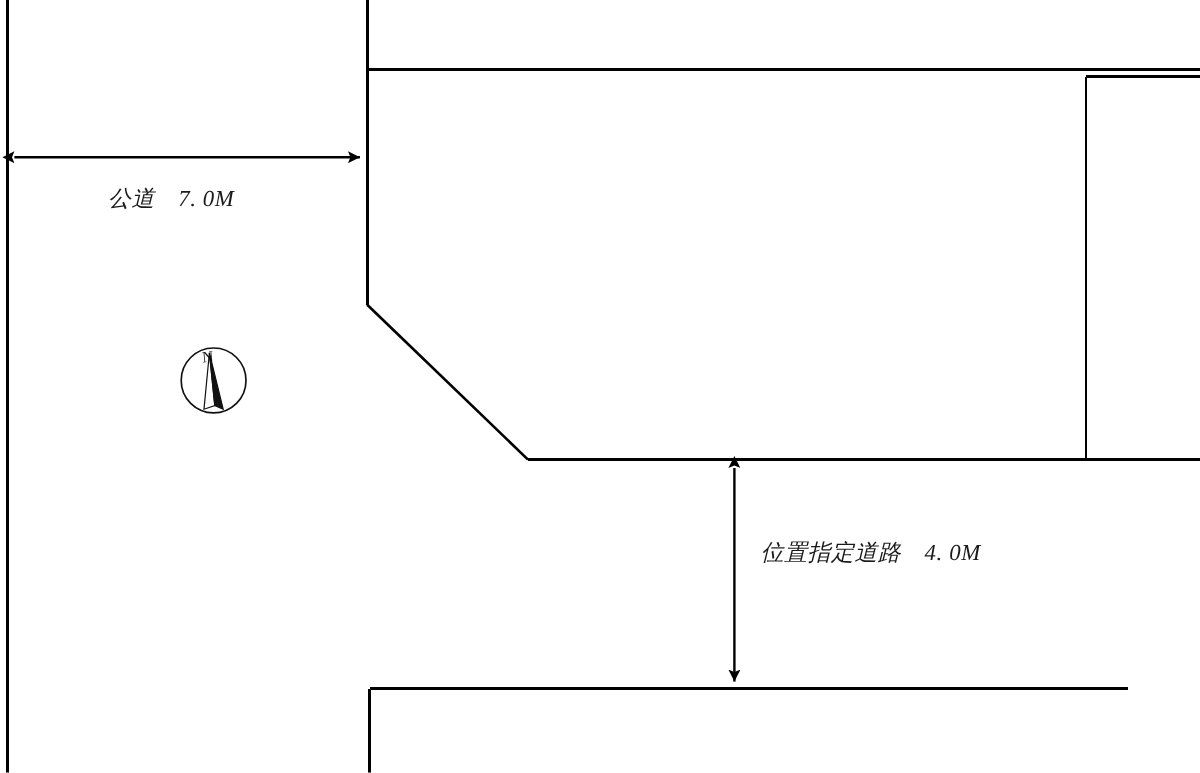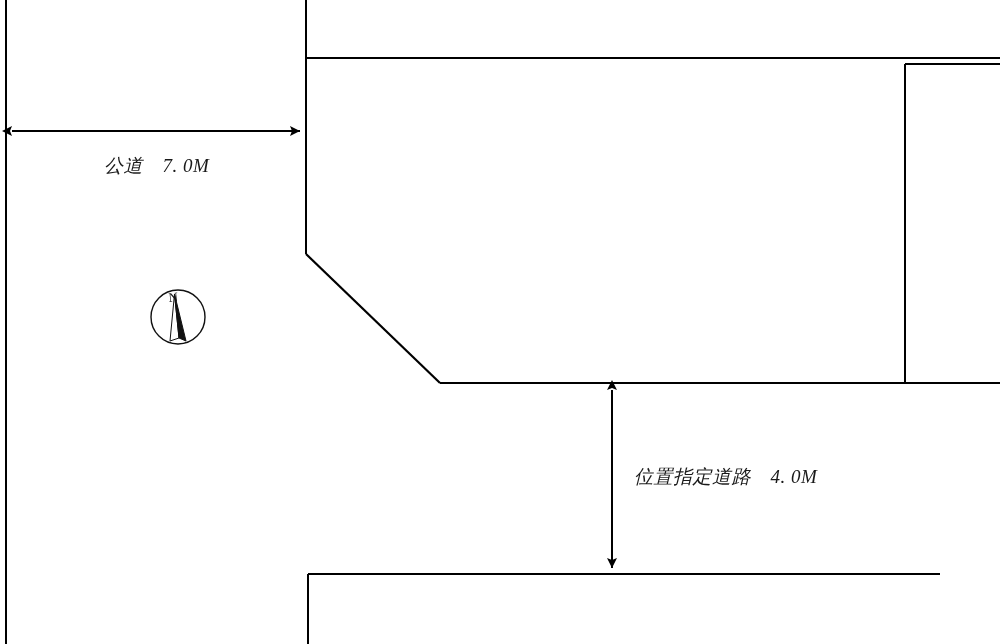--- a/index.html
+++ b/index.html
@@ -30,27 +30,27 @@
     position: absolute;
     font-family: "Liberation Serif", "DejaVu Serif", serif;
     font-style: italic;
     font-size: 19px;
     color: #1a1a1a;
     white-space: nowrap;
     letter-spacing: 0.5px;
     user-select: none;
   }
   #label-public-road {
-    left: 104px;
+    left: 90px;
     top: 153px;
     text-align: right;
   }
   #label-designated-road {
     left: 634px;
-    top: 464px;
+    top: 448px;
   }
   .compass-letter {
     font-family: "Liberation Serif", "DejaVu Serif", serif;
     font-size: 13px;
     font-style: normal;
     fill: #111111;
   }
 </style>
 </head>
 <body>

